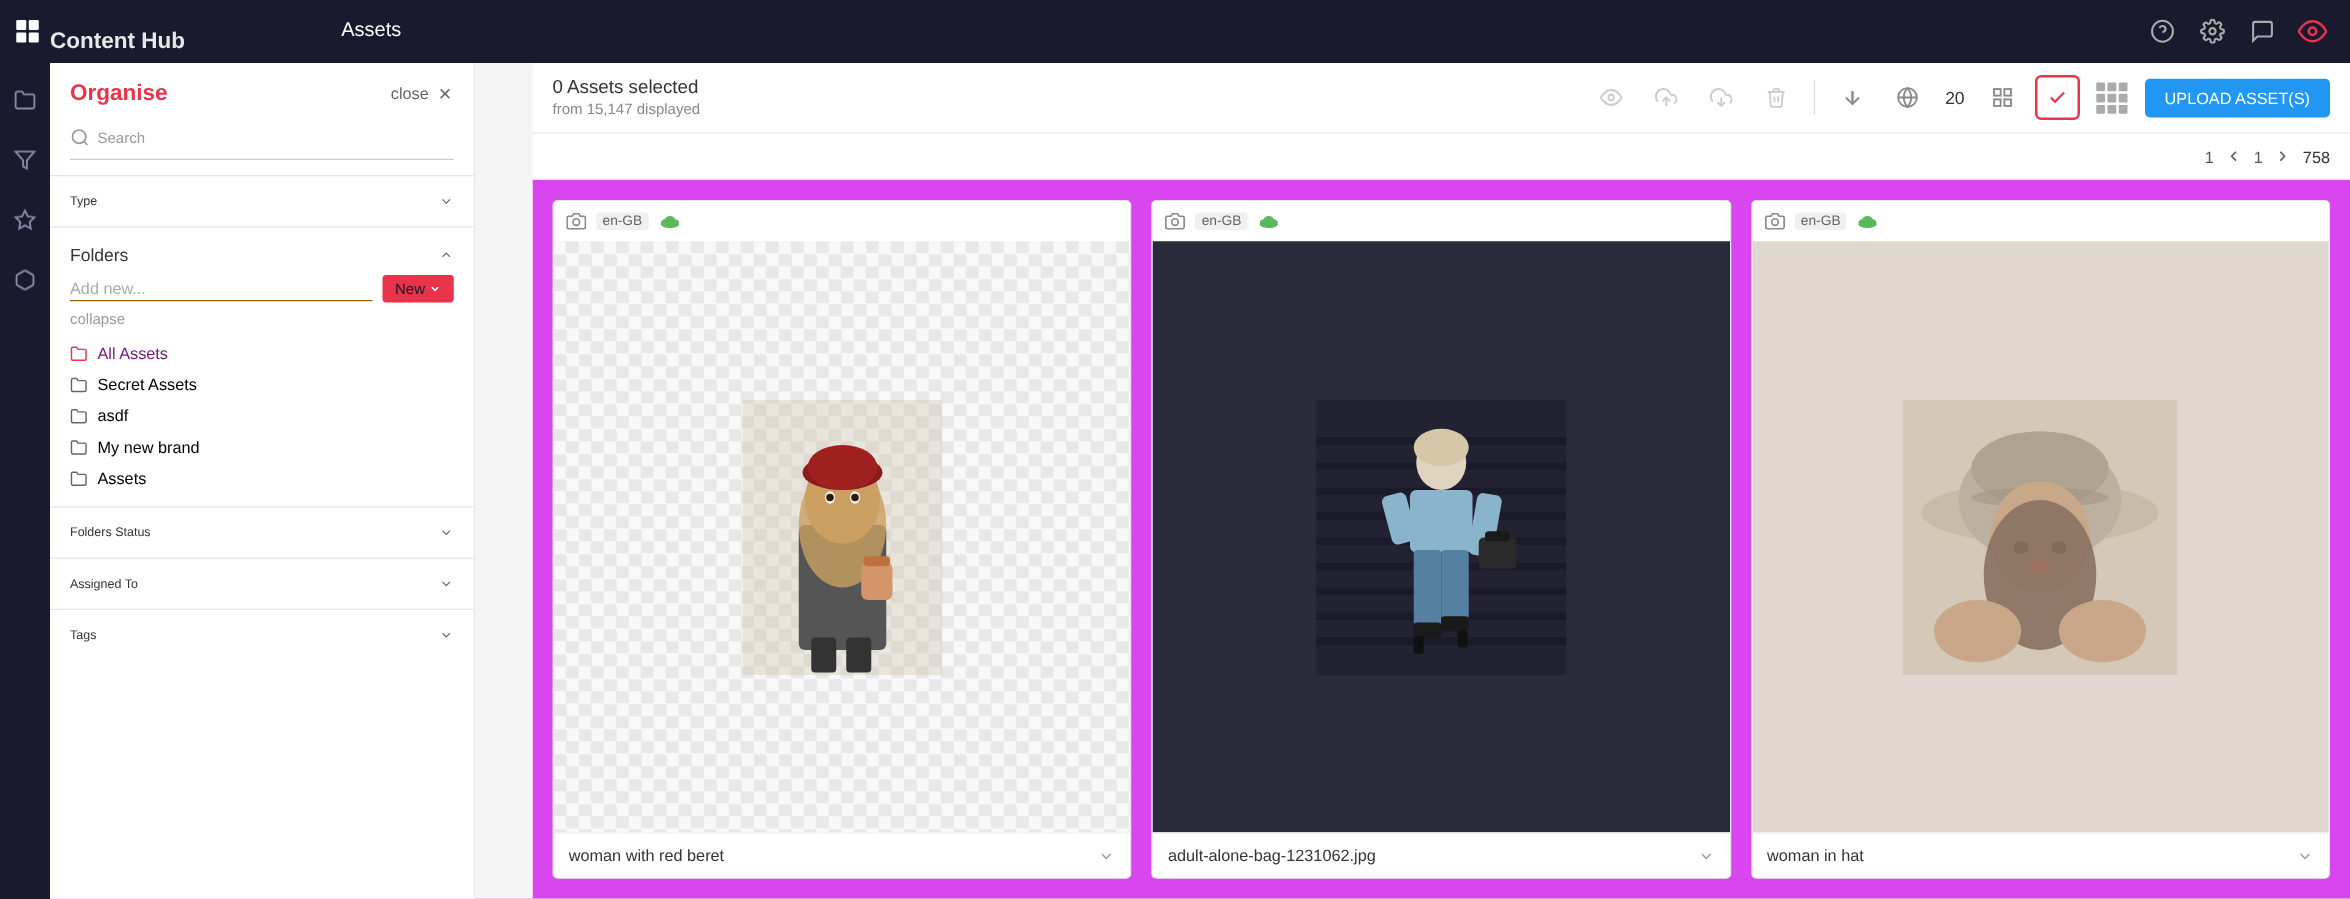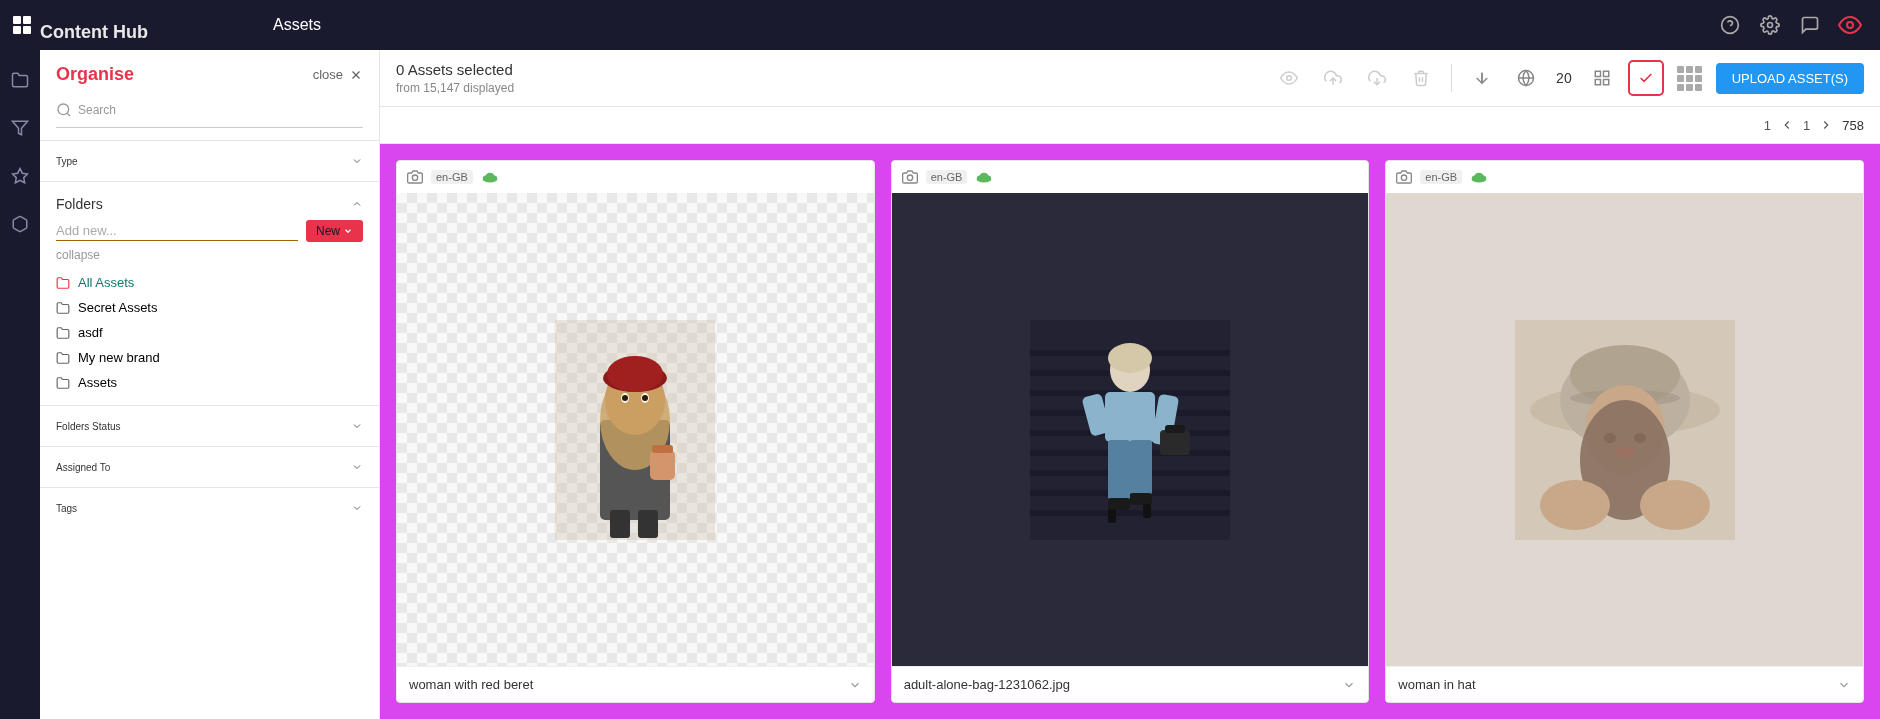--- a/index.html
+++ b/index.html
@@ -64,20 +64,21 @@
       color: #e8334a;
       font-size: 22px;
     }
 
     
     .main-wrapper {
       display: flex;
       width: 100%;
       margin-top: 50px;
       height: calc(719px - 50px);
+      gap: 46px;
     }
 
     
     .sidebar {
       width: 340px;
       background: #fff;
       border-right: 1px solid #e5e5e5;
       display: flex;
       flex-direction: column;
       overflow-y: auto;
@@ -189,21 +190,21 @@
       display: block;
     }
     .folder-item {
       display: flex;
       align-items: center;
       gap: 8px;
       padding: 5px 0;
       font-size: 13px;
       cursor: pointer;
     }
-    .folder-item.active { color: #0f766e; font-weight: 500; }
+    .folder-item.active { color: #701a75; font-weight: 500; }
 
     
     .content-area {
       flex: 1;
       display: flex;
       flex-direction: column;
       overflow: hidden;
     }
 
     

